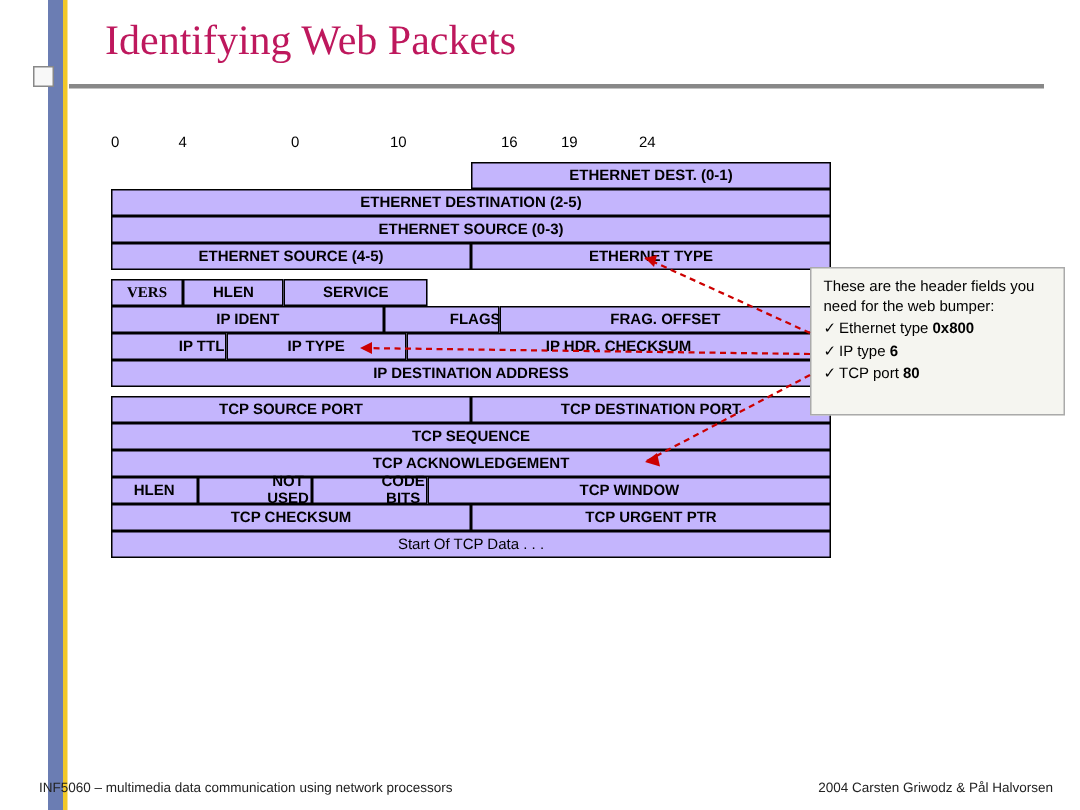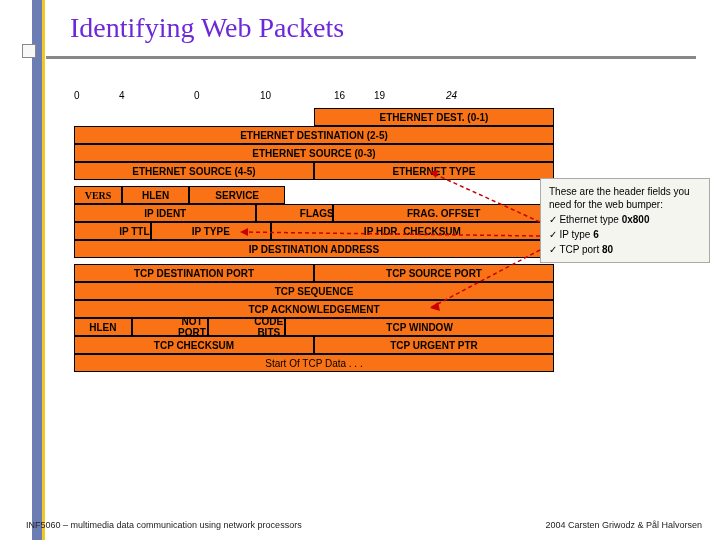--- a/index.html
+++ b/index.html
@@ -1,34 +1,34 @@
 <!DOCTYPE html>
 <html><head>
 <meta charset="utf-8">
 <style>
   * { margin: 0; padding: 0; box-sizing: border-box; }
   body { width: 720px; height: 540px; background: #fff; font-family: Verdana, Arial, sans-serif; position: relative; overflow: hidden; }
   .accent-bar { position: absolute; left: 32px; top: 0; width: 10px; height: 540px; background: #6b7db3; }
   .accent-bar-inner { position: absolute; left: 42px; top: 0; width: 3px; height: 540px; background: #f2c828; }
   .small-square { position: absolute; left: 22px; top: 44px; width: 14px; height: 14px; border: 1px solid #888; background: #f8f8f8; }
   .title-underline { position: absolute; left: 46px; top: 56px; width: 650px; height: 3px; background: #888; }
-  .title { position: absolute; left: 70px; top: 12px; font-size: 28px; font-family: Georgia, 'Times New Roman', serif; color: #6d28d9; }
+  .title { position: absolute; left: 70px; top: 12px; font-size: 28px; font-family: Georgia, 'Times New Roman', serif; color: #be185d; }
   .ruler { position: absolute; left: 74px; top: 90px; width: 480px; height: 14px; font-size: 10px; color: #000; }
   .ruler span { position: absolute; top: 0; }
   .r0a { left: 0; } .r4 { left: 45px; } .r0b { left: 120px; } .r10 { left: 150px; margin-left: 36px; }
-  .r16 { left: 260px; } .r19 { left: 300px; } .r24 { left: 372px; font-style: italic; } .r31 { left: 462px; margin-top: 32px; }
+  .r16 { left: 260px; } .r19 { left: 300px; } .r24 { left: 352px; } .r31 { left: 462px; margin-top: 32px; }
   .pkt { position: absolute; left: 74px; top: 108px; width: 480px; font-size: 10px; font-weight: bold; text-align: center; }
   .row { display: flex; height: 18px; }
-  .cell { border: 1px solid #000; display: flex; align-items: center; justify-content: center; background: #f97316; }
+  .cell { border: 1px solid #000; display: flex; align-items: center; justify-content: center; background: #c4b5fd; }
   .half-right { width: 50%; margin-left: 50%; }
   .full { width: 100%; }
   .tenth { width: 10%; font-family: Liberation Serif, serif; } .eighth { width: 12%; } .quarter { width: 25%; } .fortyish { width: 38%; }
   .w14 { width: 14%; } .w16 { width: 16%; padding-left: 44px; } .w20 { width: 20%; } .w50 { width: 50%; } .w56 { width: 56%; }
   .spacer { height: 6px; }
-  .note { position: absolute; left: 540px; top: 178px; width: 170px; background: #f5f5f0; border: 1px solid #aaa; padding: 6px 6px 6px 8px; font-size: 10px; line-height: 1.3; }
+  .note { position: absolute; left: 540px; top: 178px; width: 170px; background: #f5f5f0; border: 1px solid #aaa; padding: 6px 6px 20px 8px; font-size: 10px; line-height: 1.3; }
   .note .chk { font-family: 'Segoe UI Symbol', Arial; margin-right: 2px; }
   .note .item { margin-top: 2px; }
   .footer-left { position: absolute; left: 26px; bottom: 10px; font-size: 9px; color: #222; }
   .footer-right { position: absolute; right: 18px; bottom: 10px; font-size: 9px; color: #222; }
   svg.arrows { position: absolute; left: 0; top: 0; width: 720px; height: 540px; pointer-events: none; }
 </style>
 </head>
 <body>
 
 <div class="accent-bar"></div>
@@ -76,32 +76,32 @@
   <div class="row">
     <div class="cell w16">IP TTL</div>
     <div class="cell quarter">IP TYPE</div>
     <div class="cell" style="width:59%">IP HDR. CHECKSUM</div>
   </div>
   <div class="row">
       <div class="cell full">IP DESTINATION ADDRESS</div>
     </div>
   <div class="spacer"></div>
   <div class="row">
+    <div class="cell w50">TCP SOURCE PORT</div>
     <div class="cell w50">TCP DESTINATION PORT</div>
-    <div class="cell w50">TCP SOURCE PORT</div>
   </div>
   <div class="row">
       <div class="cell full">TCP SEQUENCE</div>
     </div>
   <div class="row">
       <div class="cell full">TCP ACKNOWLEDGEMENT</div>
     </div>
   <div class="row">
     <div class="cell eighth">HLEN</div>
-    <div class="cell w16">NOT PORT</div>
+    <div class="cell w16">NOT USED</div>
     <div class="cell w16">CODE BITS</div>
     <div class="cell w56">TCP WINDOW</div>
   </div>
   <div class="row">
     <div class="cell w50">TCP CHECKSUM</div>
     <div class="cell w50">TCP URGENT PTR</div>
   </div>
   <div class="row">
       <div class="cell full" style="font-weight:normal">Start Of TCP Data . . .</div>
     </div>

